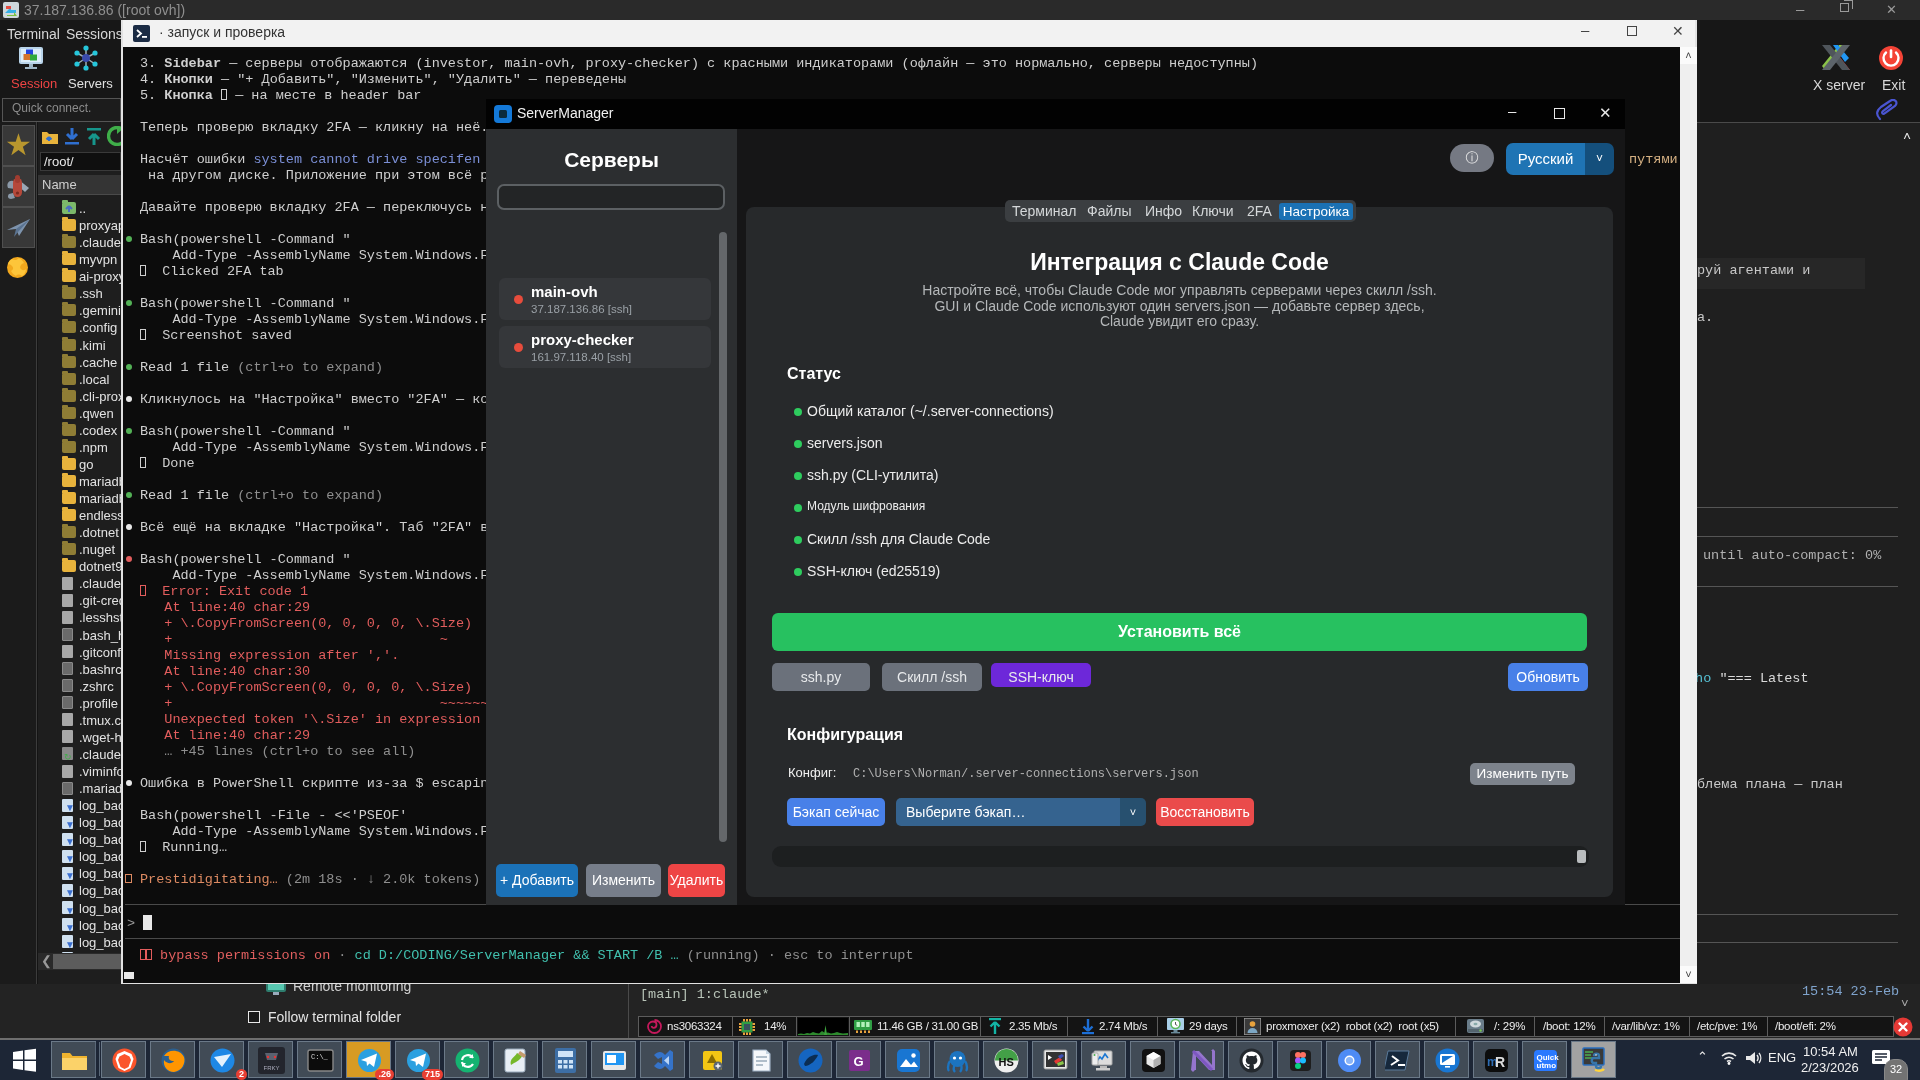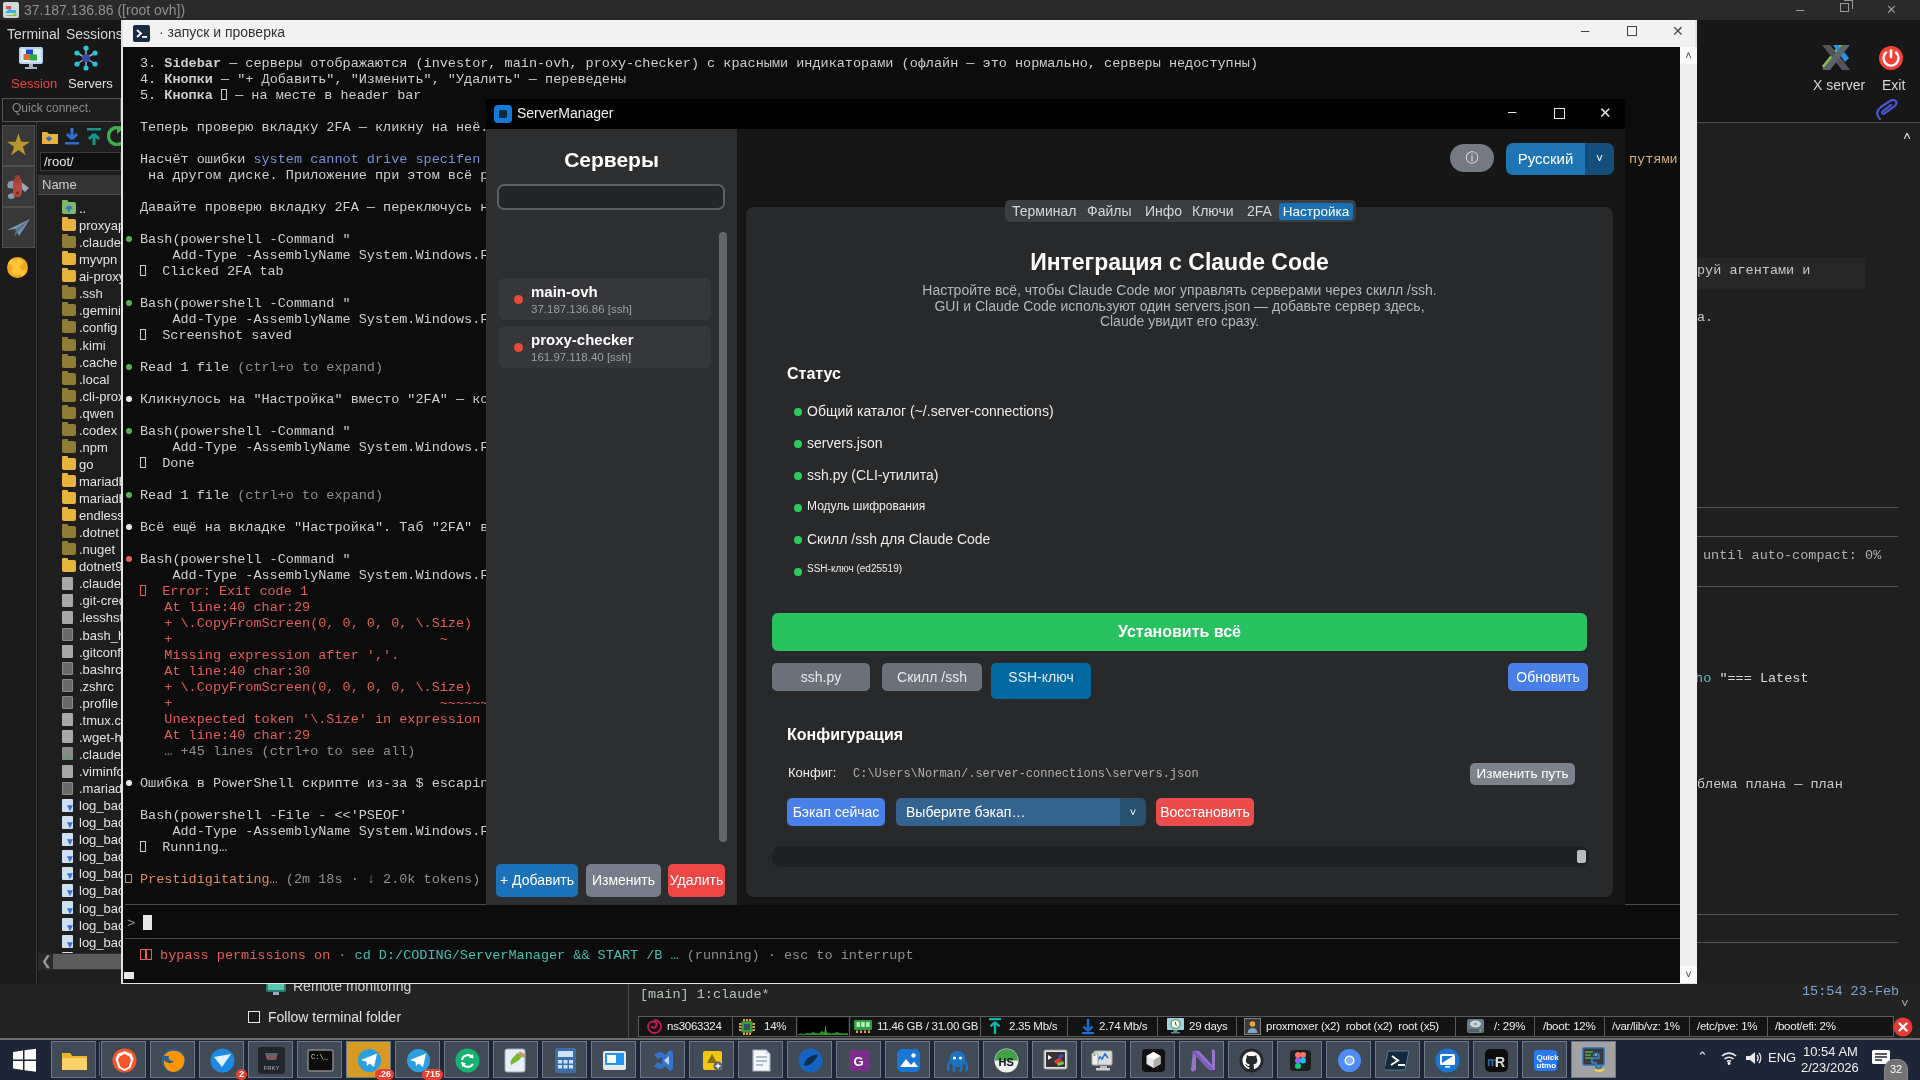--- a/index.html
+++ b/index.html
@@ -468,25 +468,25 @@
 <span class="ab" style="left:321px;top:304px;color:#ececec;font-size:14px">Общий каталог (~/.server-connections)</span>
 <span class="ab" style="left:308px;top:341px;width:8px;height:8px;border-radius:50%;background:#2ecc5e"></span>
 <span class="ab" style="left:321px;top:336px;color:#ececec;font-size:14px">servers.json</span>
 <span class="ab" style="left:308px;top:373px;width:8px;height:8px;border-radius:50%;background:#2ecc5e"></span>
 <span class="ab" style="left:321px;top:368px;color:#ececec;font-size:14px">ssh.py (CLI-утилита)</span>
 <span class="ab" style="left:308px;top:405px;width:8px;height:8px;border-radius:50%;background:#2ecc5e"></span>
 <span class="ab" style="left:321px;top:400px;color:#ececec;font-size:12px">Модуль шифрования</span>
 <span class="ab" style="left:308px;top:437px;width:8px;height:8px;border-radius:50%;background:#2ecc5e"></span>
 <span class="ab" style="left:321px;top:432px;color:#ececec;font-size:14px">Скилл /ssh для Claude Code</span>
 <span class="ab" style="left:308px;top:469px;width:8px;height:8px;border-radius:50%;background:#2ecc5e"></span>
-<span class="ab" style="left:321px;top:464px;color:#ececec;font-size:10px">SSH-ключ (ed25519)</span>
+<span class="ab" style="left:321px;top:464px;color:#ececec;font-size:14px">SSH-ключ (ed25519)</span>
 <div class="ab" style="left:286px;top:514px;width:815px;height:38px;background:#27c160;border-radius:6px;color:#fff;font-size:16px;font-weight:bold;text-align:center;line-height:38px">Установить всё</div>
 <div class="gbtn" style="left:286px;top:564px;width:98px;height:28px;background:#6b717b;line-height:28px;color:#e8eaec">ssh.py</div>
 <div class="gbtn" style="left:396px;top:564px;width:100px;height:28px;background:#6b717b;line-height:28px;color:#e8eaec">Скилл /ssh</div>
-<div class="gbtn" style="left:505px;top:564px;width:100px;height:36px;background:#0369a1;line-height:28px;color:#e8eaec">SSH-ключ</div>
+<div class="gbtn" style="left:505px;top:564px;width:100px;height:24px;background:#6d28d9;line-height:28px;color:#e8eaec">SSH-ключ</div>
 <div class="gbtn" style="left:1022px;top:564px;width:80px;height:28px;background:#4880e8;line-height:28px">Обновить</div>
 <div class="ab" style="left:301px;top:627px;color:#fff;font-size:16px;font-weight:bold">Конфигурация</div>
 <div class="ab" style="left:302px;top:666px;color:#f0f0f0;font-size:13px">Конфиг:</div>
 <div class="ab mono" style="left:367px;top:667px;color:#b0b0b0;font-size:12px">C:\Users\Norman/.server-connections\servers.json</div>
 <div class="gbtn" style="left:984px;top:664px;width:105px;height:22px;background:#7d838c;line-height:22px;font-size:13.5px">Изменить путь</div>
 <div class="gbtn" style="left:301px;top:699px;width:98px;height:28px;background:#4880e8;line-height:28px">Бэкап сейчас</div>
 <div class="ab" style="left:410px;top:699px;width:250px;height:28px;border-radius:5px;overflow:hidden">
       <div class="ab" style="left:0;top:0;width:224px;height:28px;background:#35638f;color:#fff;font-size:14px;line-height:28px;padding-left:10px">Выберите бэкап…</div>
       <div class="ab" style="left:224px;top:0;width:26px;height:28px;background:#27506f;color:#fff;font-size:11px;text-align:center;line-height:28px">˅</div>
     </div>

